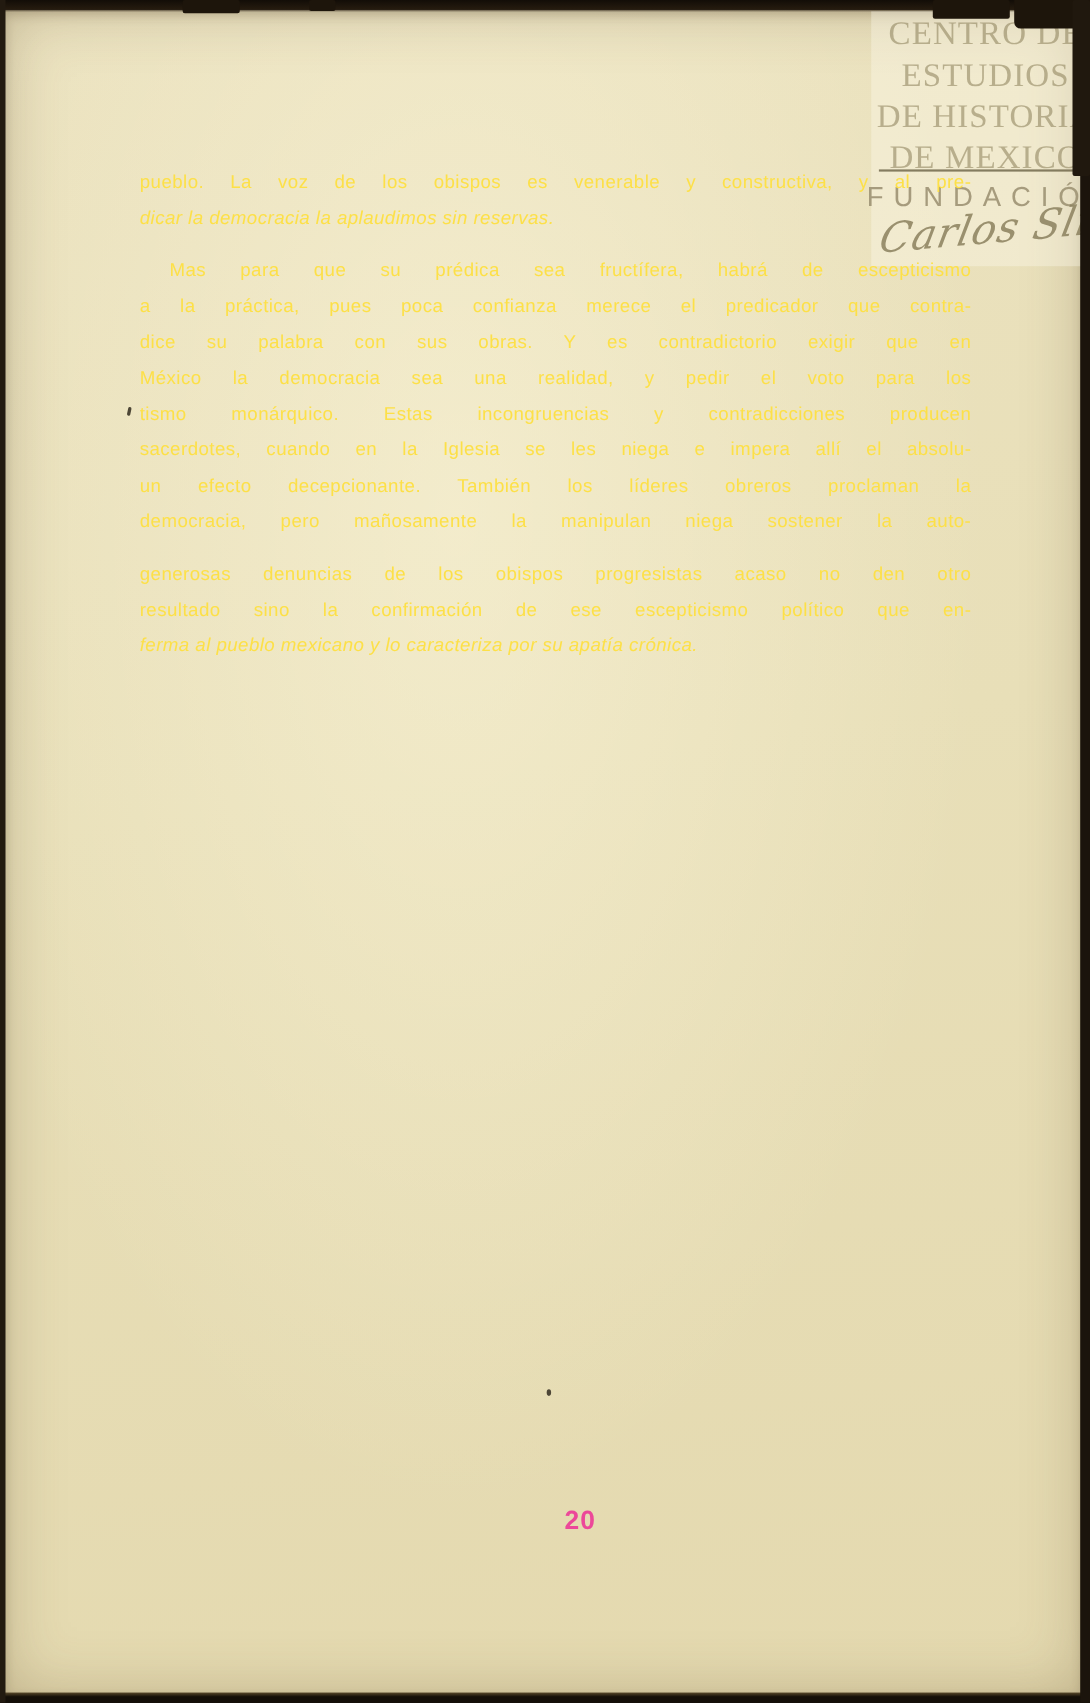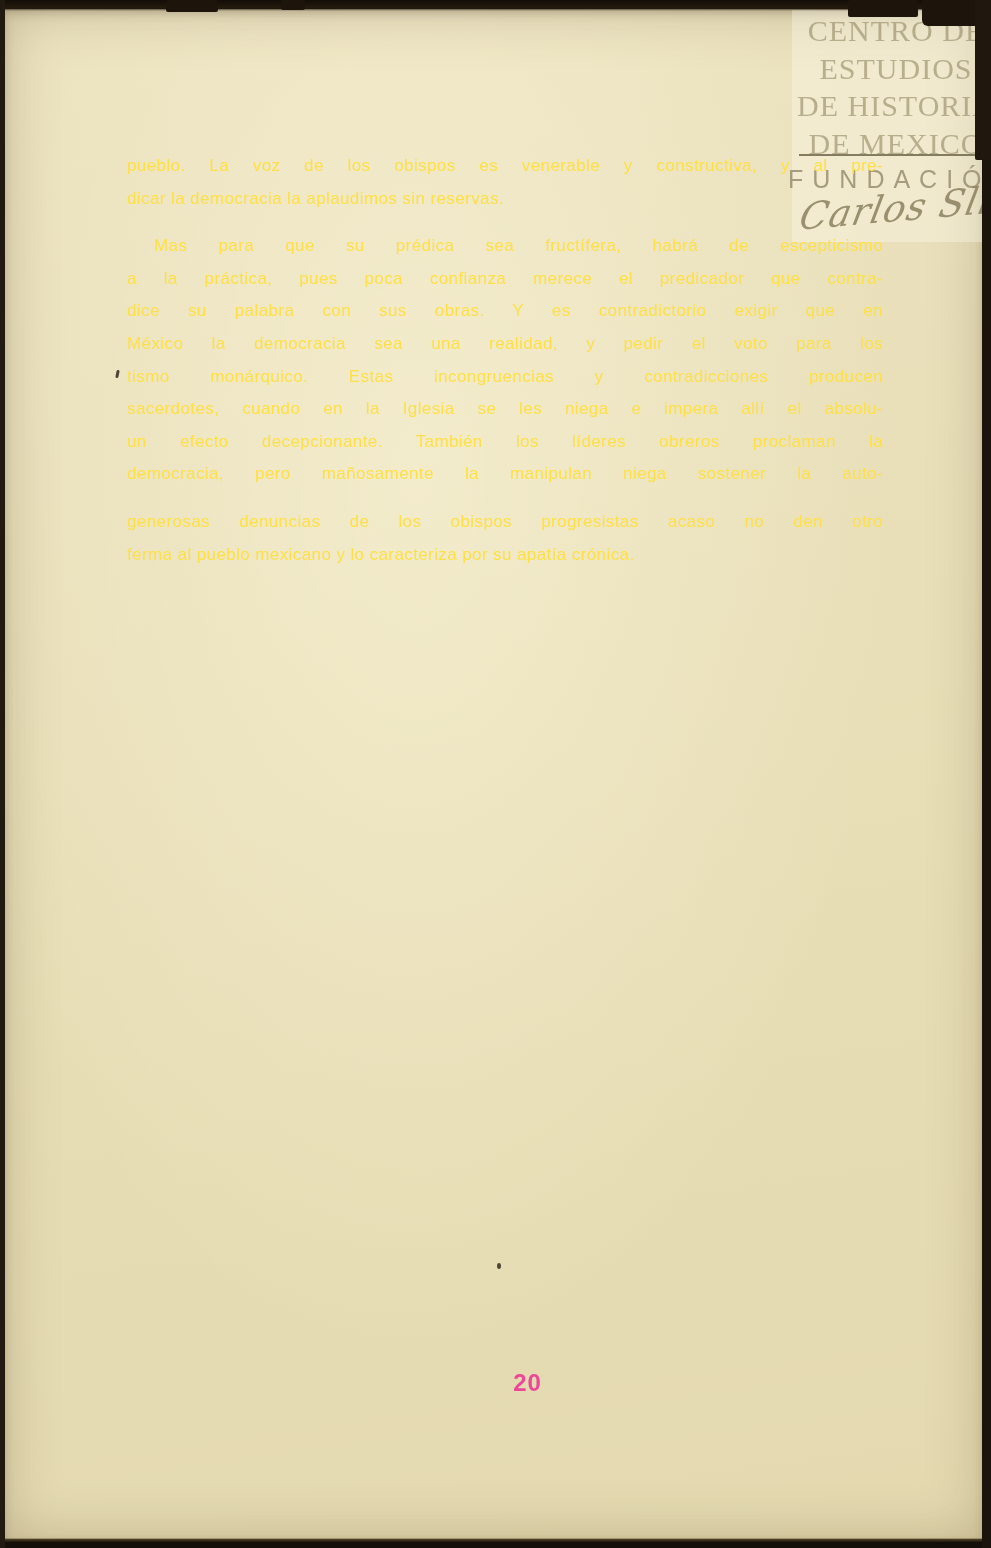--- a/index.html
+++ b/index.html
@@ -77,21 +77,21 @@
   
   .textblock {
     position: absolute; left: 127px; top: 150px; width: 756px;
     color: #fde047;
     font-size: 17px; line-height: 32.6px;
     letter-spacing: 0.4px;
     z-index: 4;
   }
   .para { margin: 0 0 15px 0; }
   .line { text-align: justify; text-align-last: justify; }
-  .line.last { text-align-last: left; }
+  .line.last { text-align-last: left; font-style: italic; }
   .line.indent { padding-left: 27px; }
 
   .page-number {
     position: absolute; left: 0; top: 1369px; width: 991px;
     text-align: center;
     font-size: 24px; font-weight: bold; letter-spacing: 1px;
     color: #ec4899;
     z-index: 4;
     margin-left: 32px;
   }
@@ -128,20 +128,21 @@
       <div class="line">a la práctica, pues poca confianza merece el predicador que contra-</div>
       <div class="line">dice su palabra con sus obras. Y es contradictorio exigir que en</div>
       <div class="line">México la democracia sea una realidad, y pedir el voto para los</div>
       <div class="line">tismo monárquico. Estas incongruencias y contradicciones producen</div>
       <div class="line">sacerdotes, cuando en la Iglesia se les niega e impera allí el absolu-</div>
       <div class="line">un efecto decepcionante. También los líderes obreros proclaman la</div>
       <div class="line">democracia, pero mañosamente la manipulan niega sostener la auto-</div>
     </div>
     <div class="para">
       <div class="line">generosas denuncias de los obispos progresistas acaso no den otro</div>
+      <div class="line">resultado sino la confirmación de ese escepticismo político que en-</div>
       <div class="line last">ferma al pueblo mexicano y lo caracteriza por su apatía crónica.</div>
     </div>
   </div>
 
   <div class="page-number">20</div>
 
   <div class="speck speck-a"></div>
   <div class="speck speck-b"></div>
   <div class="edge edge-top"></div>
   <div class="edge edge-bottom"></div>

